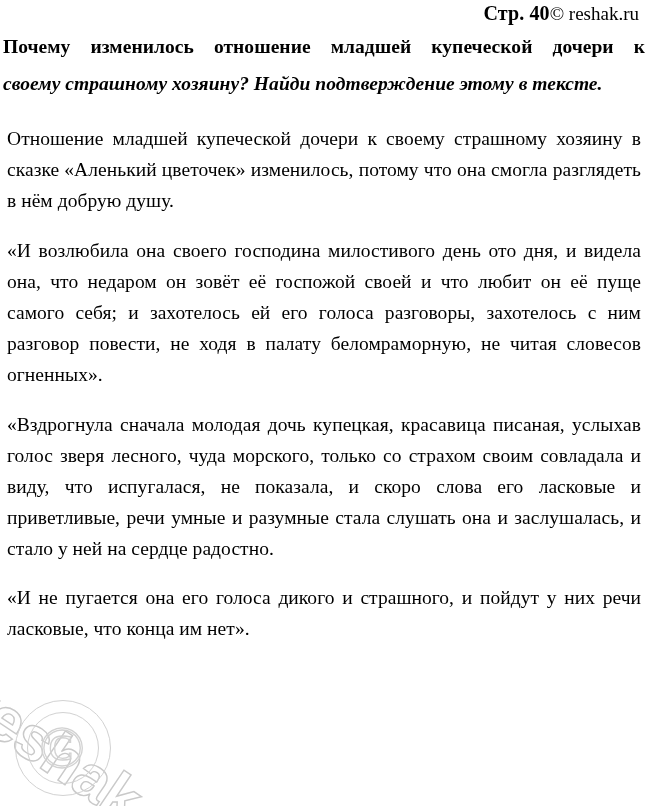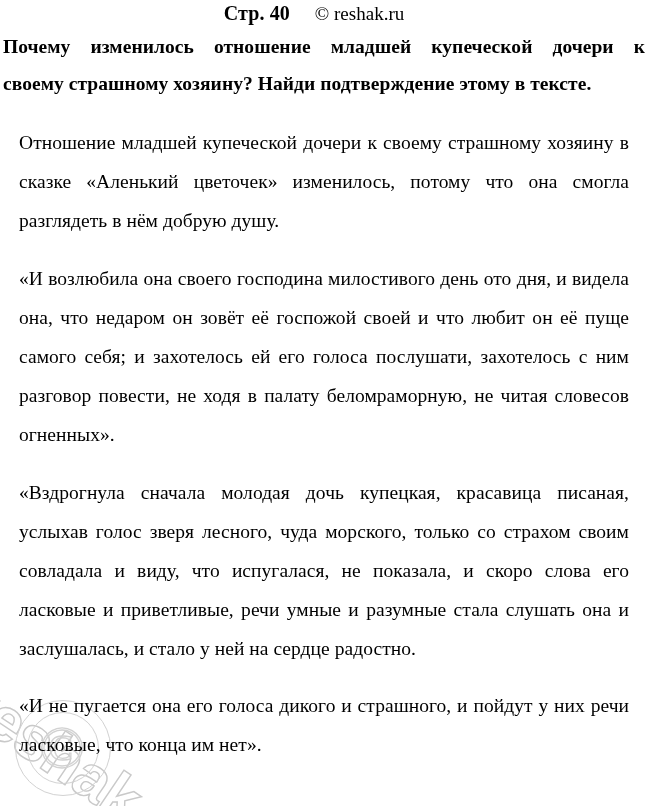--- a/index.html
+++ b/index.html
@@ -84,57 +84,57 @@
 
   
   .content {
     position: relative;
     z-index: 1;
     padding: 0 1px 0 3px;
   }
 
   .header-row {
     display: flex;
-    justify-content: center;
+    justify-content: flex-end;
     align-items: baseline;
     padding-top: 2px;
     height: 26px;
   }
   .page-number {
     font-size: 20px;
     font-weight: 700;
     letter-spacing: 0.1px;
   }
   .site-credit {
     font-size: 19px;
     font-weight: 400;
-    padding-right: 20px;
-    margin-left: 25px;
+    padding-right: 6px;
   }
 
   .question {
     font-size: 19.5px;
     font-weight: 700;
     line-height: 37px;
     text-align: justify;
     text-align-last: justify;
     letter-spacing: 0.05px;
   }
   .question .last-line {
     display: block;
     text-align: justify;
     text-align-last: left;
+    font-style: italic;
   }
 
   .para {
     font-size: 19.5px;
-    line-height: 39px;
+    line-height: 31px;
     text-align: justify;
     text-align-last: left;
-    margin: 16px;
+    margin: 4px;
     letter-spacing: 0.05px;
   }
   .para.p1 { margin-top: 21px; }
   .para.p2 { margin-top: 19px; }
   .para.p3 { margin-top: 19px; }
   .para.p4 { margin-top: 18px; }
   .para.p5 { margin-top: 18px; }
 </style>
 </head>
 <body>
@@ -156,18 +156,18 @@
       <span class="page-number">Стр. 40</span>
       <span class="site-credit">© reshak.ru</span>
     </div>
 
     <div class="question">
       <span>Почему изменилось отношение младшей купеческой дочери к</span>
       <span class="last-line">своему страшному хозяину? Найди подтверждение этому в тексте.</span>
     </div>
 
     <p class="para p1">Отношение младшей купеческой дочери к своему страшному хозяину в сказке «Аленький цветочек» изменилось, потому что она смогла разглядеть в нём добрую душу.</p>
-    <p class="para p2">«И возлюбила она своего господина милостивого день ото дня, и видела она, что недаром он зовёт её госпожой своей и что любит он её пуще самого себя; и захотелось ей его голоса послушати, захотелось с ним разговор повести, не ходя в палату беломраморную, не читая словесов огненных».</p>
+    <p class="para p2">«И возлюбила она своего господина милостивого день ото дня, и видела она, что недаром он зовёт её госпожой своей и что любит он её пуще самого себя; и захотелось ей его голоса разговоры, захотелось с ним разговор повести, не ходя в палату беломраморную, не читая словесов огненных».</p>
     <p class="para p3">«Вздрогнула сначала молодая дочь купецкая, красавица писаная, услыхав голос зверя лесного, чуда морского, только со страхом своим совладала и виду, что испугалася, не показала, и скоро слова его ласковые и приветливые, речи умные и разумные стала слушать она и заслушалась, и стало у ней на сердце радостно.</p>
     <p class="para p5">«И не пугается она его голоса дикого и страшного, и пойдут у них речи ласковые, что конца им нет».</p>
 
   </div>
 </div>
 
 </body></html>

